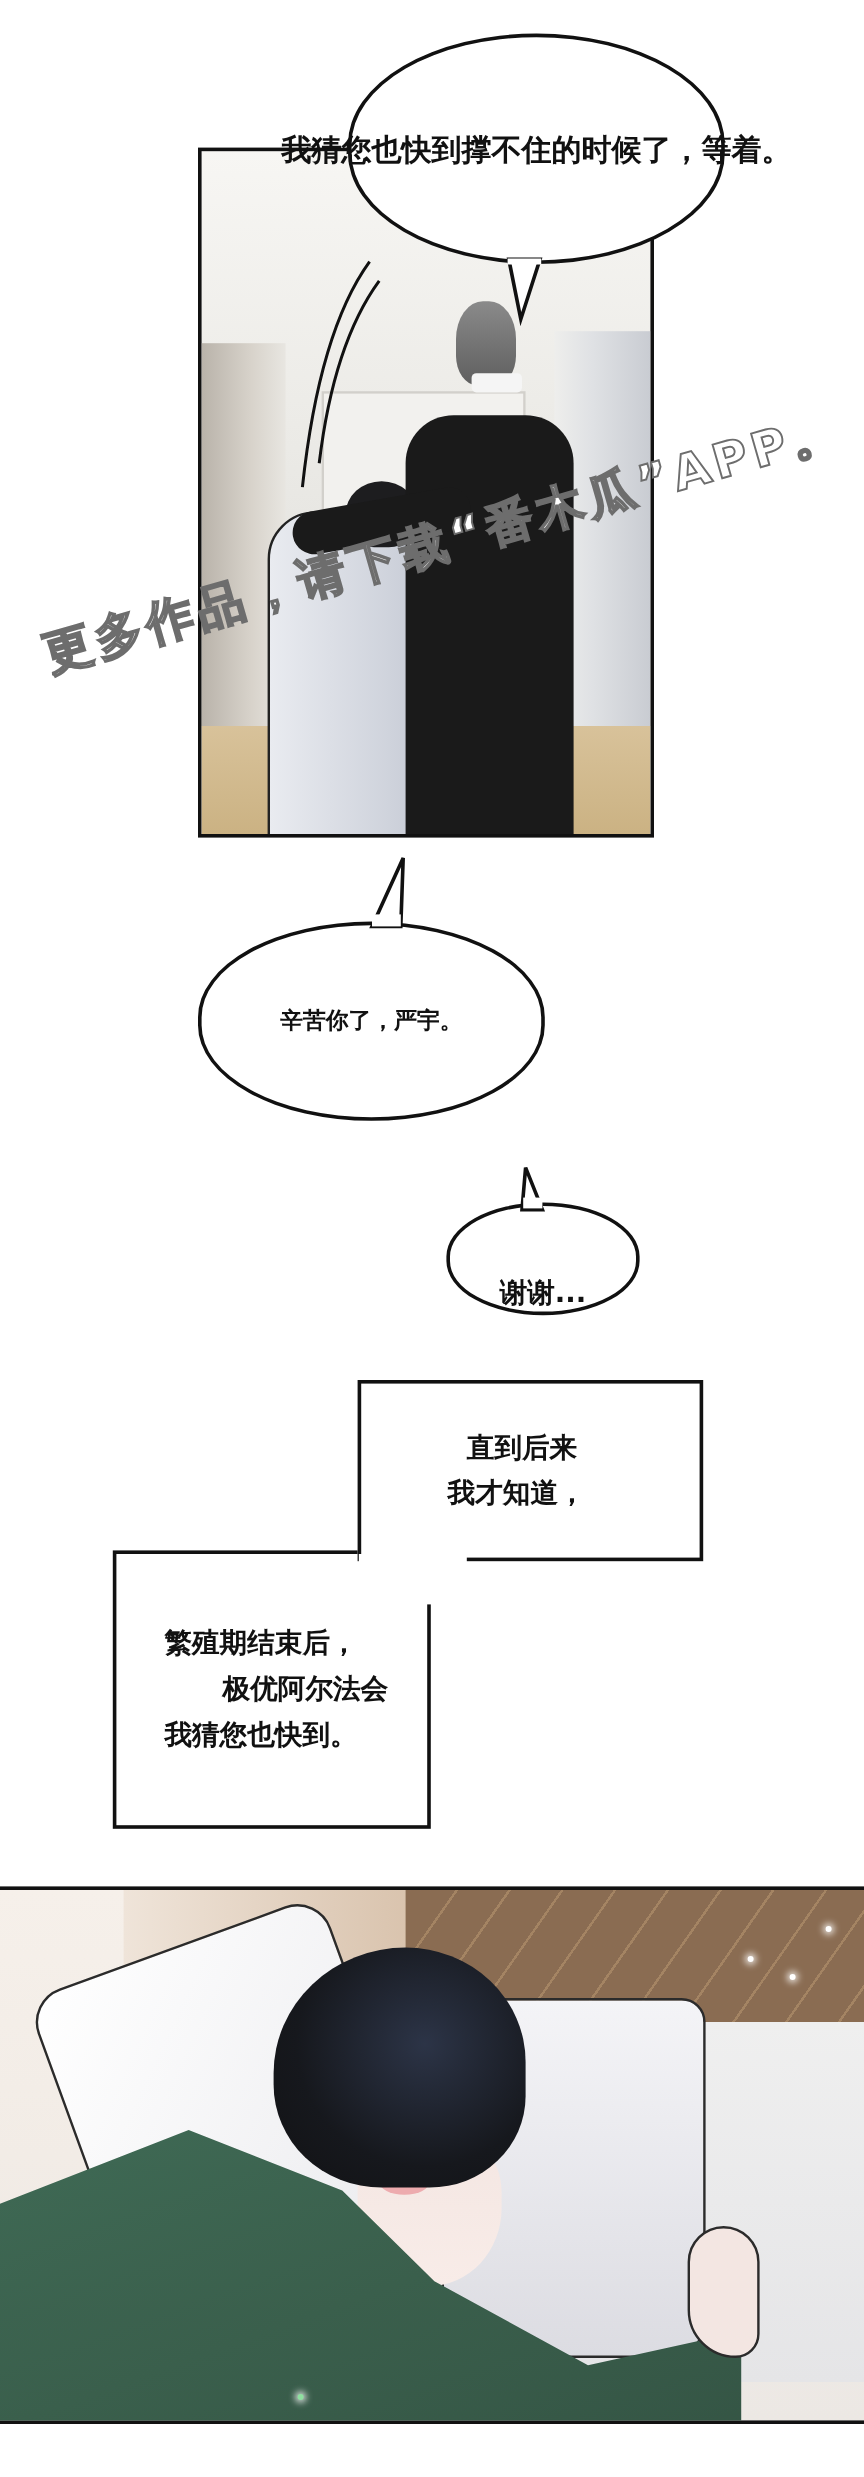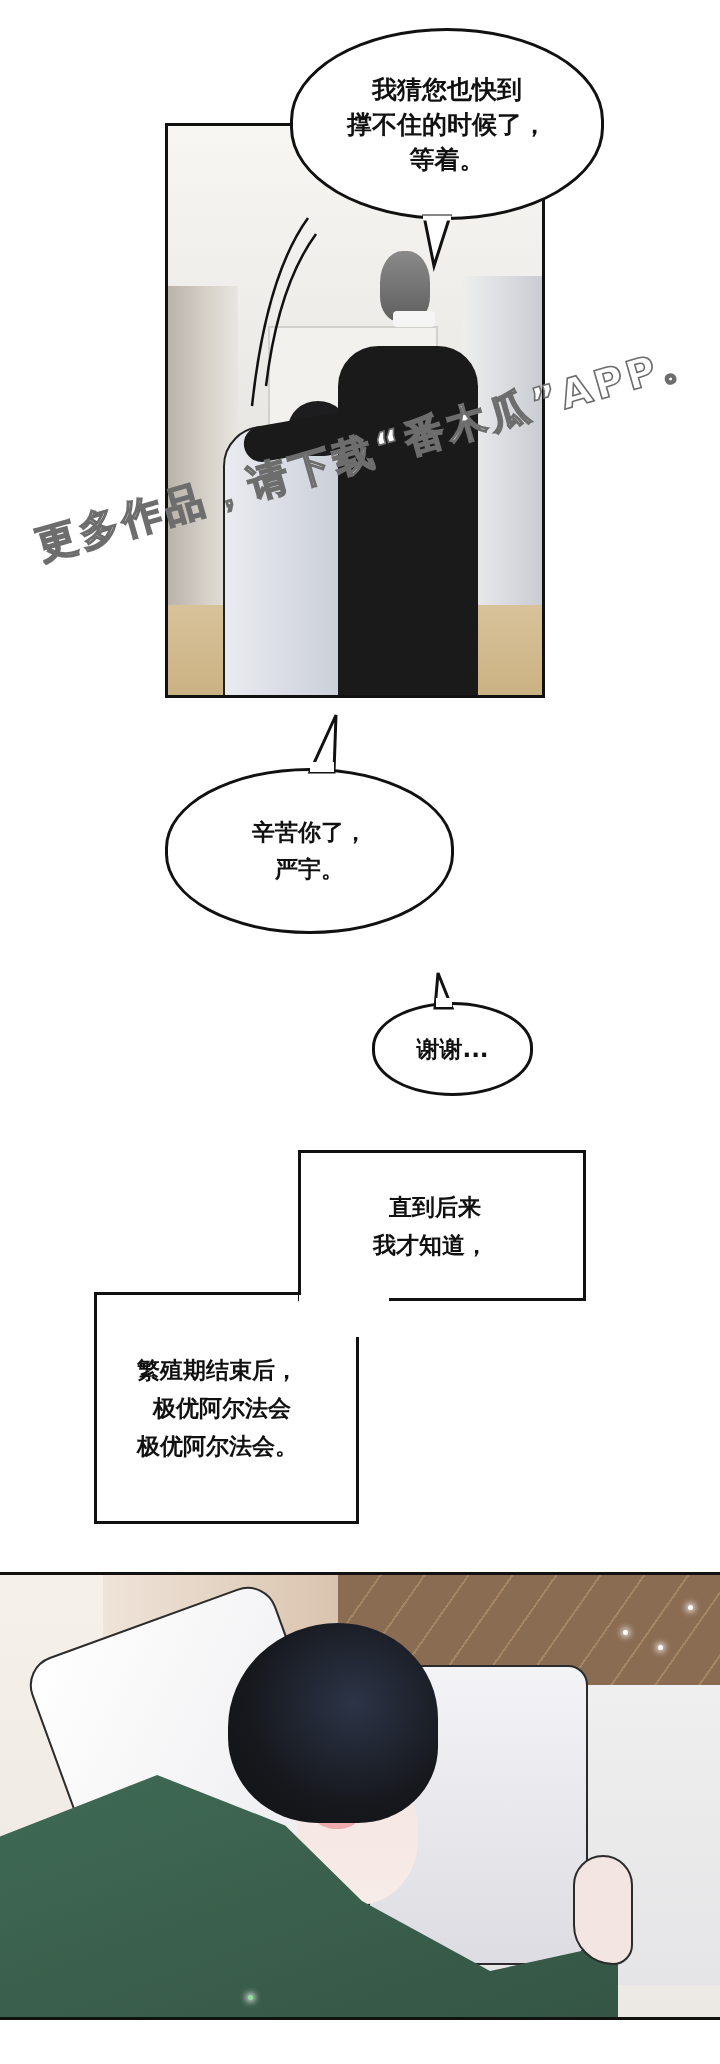--- a/index.html
+++ b/index.html
@@ -69,46 +69,46 @@
   #panel1 .motion-lines {
     left: 80px; top: 90px; width: 70px; height: 200px;
   }
 
   
   .bubble {
     position: absolute;
     background: #fff;
     border: 3px solid #111;
     border-radius: 50% / 48%;
-    display: flex; flex-direction: column; align-items: center; justify-content: center;
+    display: flex; flex-direction: row; align-items: center; justify-content: center;
     color: #111;
     font-weight: bold;
     text-align: center;
     z-index: 5;
   }
   .bubble .line { display: block; white-space: nowrap; }
   .tail { position: absolute; z-index: 6; overflow: visible; }
 
   #bubble1 { left: 290px; top: 28px; width: 314px; height: 192px; font-size: 25px; line-height: 35px; }
-  #bubble2 { left: 165px; top: 768px; width: 289px; height: 166px; font-size: 23px; line-height: 37px; }
-  #bubble3 { left: 372px; top: 1002px; width: 161px; height: 94px; font-size: 23px; }
+  #bubble2 { left: 165px; top: 768px; width: 289px; height: 166px; font-size: 19px; line-height: 37px; }
+  #bubble3 { left: 372px; top: 1002px; width: 161px; height: 94px; font-size: 23px; align-items: flex-end; }
 
   
   .caption {
     position: absolute;
     background: #fff;
     border: 3px solid #111;
     font-size: 23px; line-height: 38px;
     color: #111; font-weight: bold;
     display: flex; flex-direction: column; justify-content: center;
   }
   #caption1 { left: 298px; top: 1150px; width: 288px; height: 151px; z-index: 3; padding-left: 72px; }
   #caption2 { left: 94px; top: 1292px; width: 265px; height: 232px; z-index: 2; padding-left: 40px; }
   #caption1 .line:nth-child(1) { padding-left: 16px; }
-  #caption2 .line:nth-child(2) { padding-left: 16px; }
+  #caption2 .line:nth-child(2) { padding-left: 16px; text-align: center; }
   
   #caption-fuse { position: absolute; left: 299px; top: 1295px; width: 90px; height: 42px; background: #fff; z-index: 4; }
 
   
   #panel2 {
     left: -2px; top: 1572px; width: 724px; height: 448px;
     border-top: 3px solid #111; border-bottom: 3px solid #111;
     overflow: hidden;
     background: linear-gradient(180deg, #f6f0ea 0%, #f2ece6 50%, #ece8e4 100%);
   }
@@ -231,21 +231,21 @@
   <rect x="0" y="0" width="16" height="9" fill="#fff"></rect>
 </svg>
 
 <div id="caption1" class="caption">
   <span class="line">直到后来</span>
   <span class="line">我才知道，</span>
 </div>
 <div id="caption2" class="caption">
   <span class="line">繁殖期结束后，</span>
   <span class="line">极优阿尔法会</span>
-  <span class="line">极优阿尔法会。</span>
+  <span class="line">我猜您也快到。</span>
 </div>
 <div id="caption-fuse"></div>
 
 <div id="panel2" class="abs">
   <div class="abs headboard-left"></div>
   <div class="abs headboard"></div>
   <div class="abs sheet-right"></div>
   <div class="abs pillow-back"></div>
   <div class="abs pillow-front"></div>
   <div class="abs face"></div>

